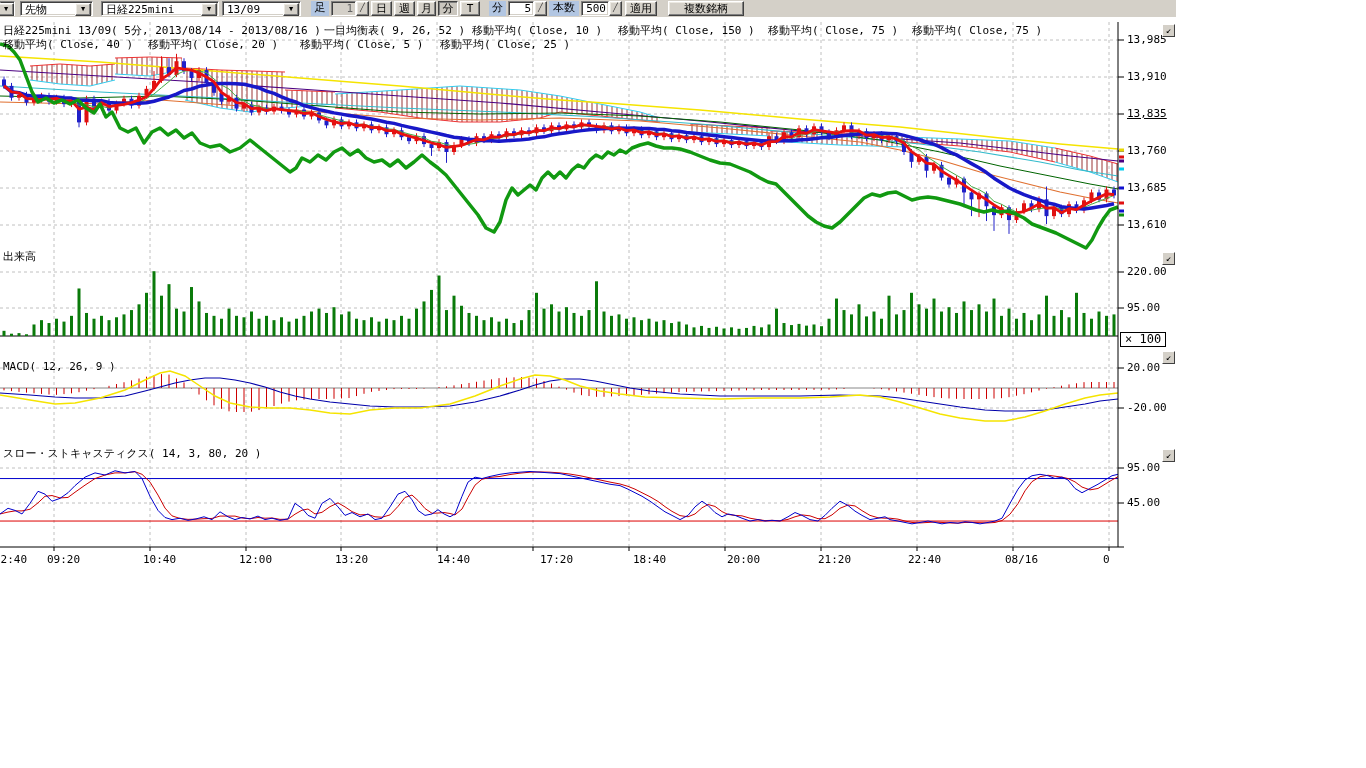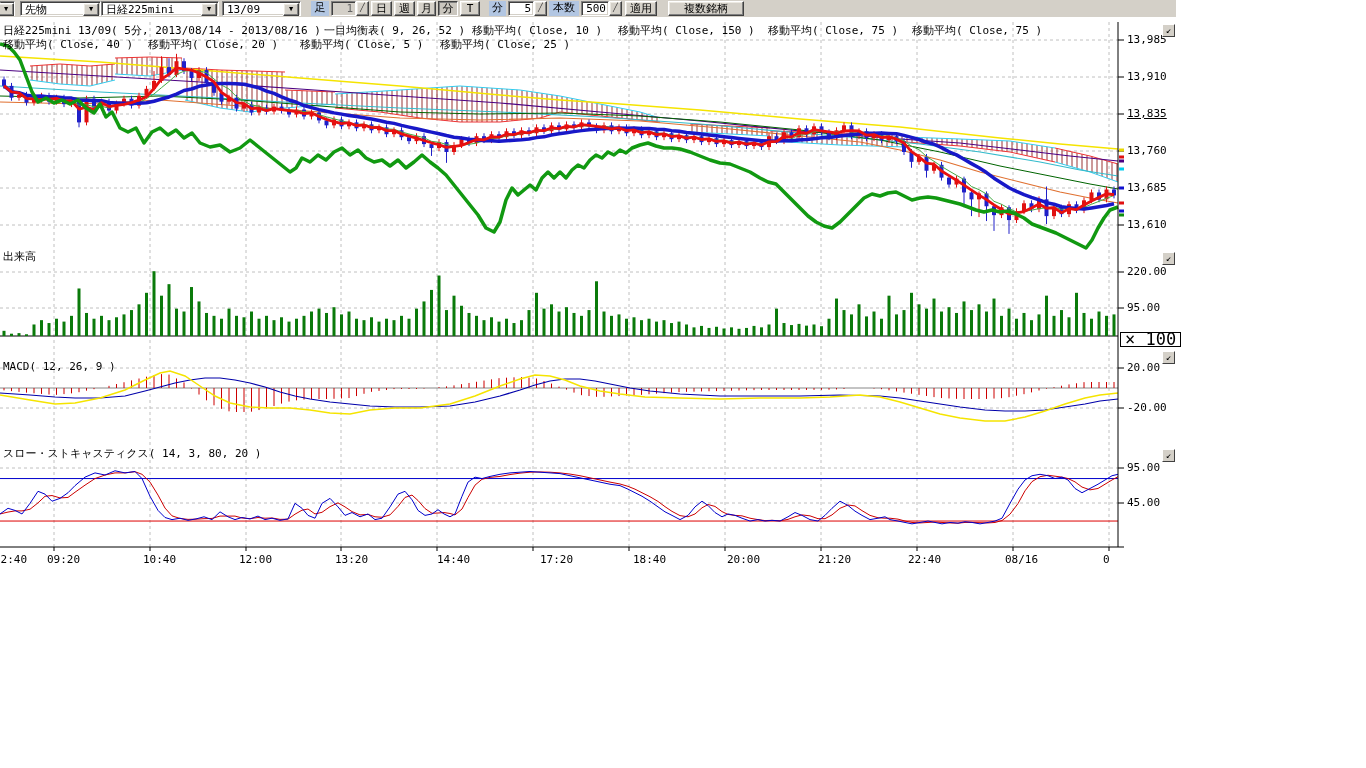--- a/index.html
+++ b/index.html
@@ -21,30 +21,30 @@
   .field.disabled{background:#d4d0c8;color:#666;}
   .spinbtn{font-size:8px;line-height:11px;color:#333;}
   
   #chart-area{position:absolute;left:0;top:0;width:1199px;height:768px;border-radius:14px;}
   #chart-svg{position:absolute;left:0;top:0;}
   .ltxt{position:absolute;font-size:11px;color:#000;white-space:nowrap;}
   .axlab{position:absolute;font-size:11px;color:#000;white-space:nowrap;}
   .collapse-btn{position:absolute;width:13px;height:13px;background:#d4d0c8;
       border:1px solid;border-color:#ffffff #404040 #404040 #ffffff;box-sizing:border-box;
       font-size:9px;line-height:11px;text-align:center;color:#000;}
-  .multbox{position:absolute;border:1px solid #000;background:#fff;font-size:17px;line-height:13px;padding:0 4px;}
+  .multbox{position:absolute;border:1px solid #000;background:#fff;font-size:12px;line-height:13px;padding:0 4px;}
 </style>
 </head>
 <body>
 
 <div id="toolbar">
   <div class="tb combo" style="left:0;width:15px">
     <span class="drop btn" style="right:0">▼</span>
   </div>
-  <div class="tb combo" style="left:20px;width:81px">
+  <div class="tb combo" style="left:20px;width:73px">
     <span class="val">先物</span>
     <span class="drop btn">▼</span>
   </div>
   <div class="tb combo" style="left:101px;width:118px">
     <span class="val">日経225mini</span>
     <span class="drop btn">▼</span>
   </div>
   <div class="tb combo" style="left:222px;width:79px">
     <span class="val">13/09</span>
     <span class="drop btn">▼</span>

